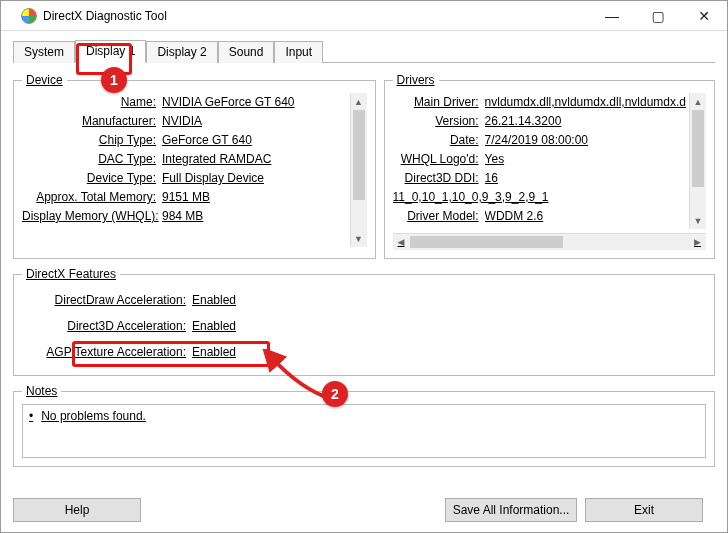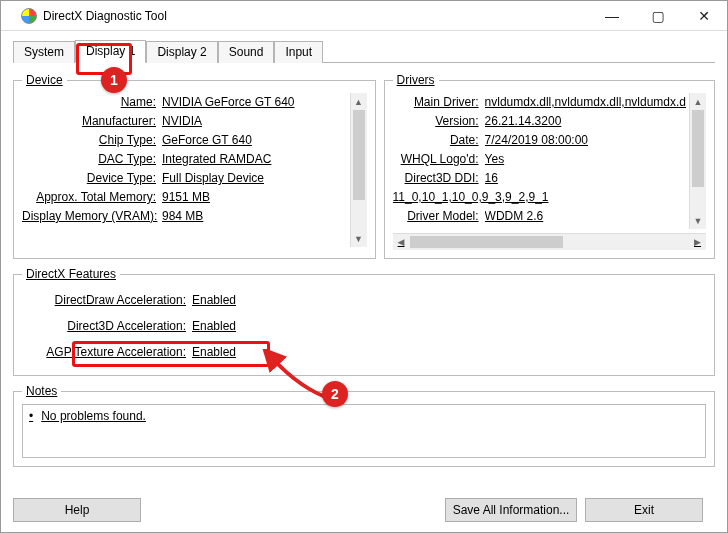--- a/index.html
+++ b/index.html
@@ -267,21 +267,21 @@
           </div>
         <div class="kv-row">
             <div class="k">Device Type:</div>
             <div class="v">Full Display Device</div>
           </div>
         <div class="kv-row">
             <div class="k">Approx. Total Memory:</div>
             <div class="v">9151 MB</div>
           </div>
         <div class="kv-row">
-            <div class="k">Display Memory (VRAM):</div>
+            <div class="k">Display Memory (WHQL):</div>
             <div class="v">984 MB</div>
           </div>
         <div class="vscroll">
           <div class="arr">▲</div>
           <div class="track">
               <div class="thumb"></div>
             </div>
           <div class="arr">▼</div>
         </div>
       </div>

